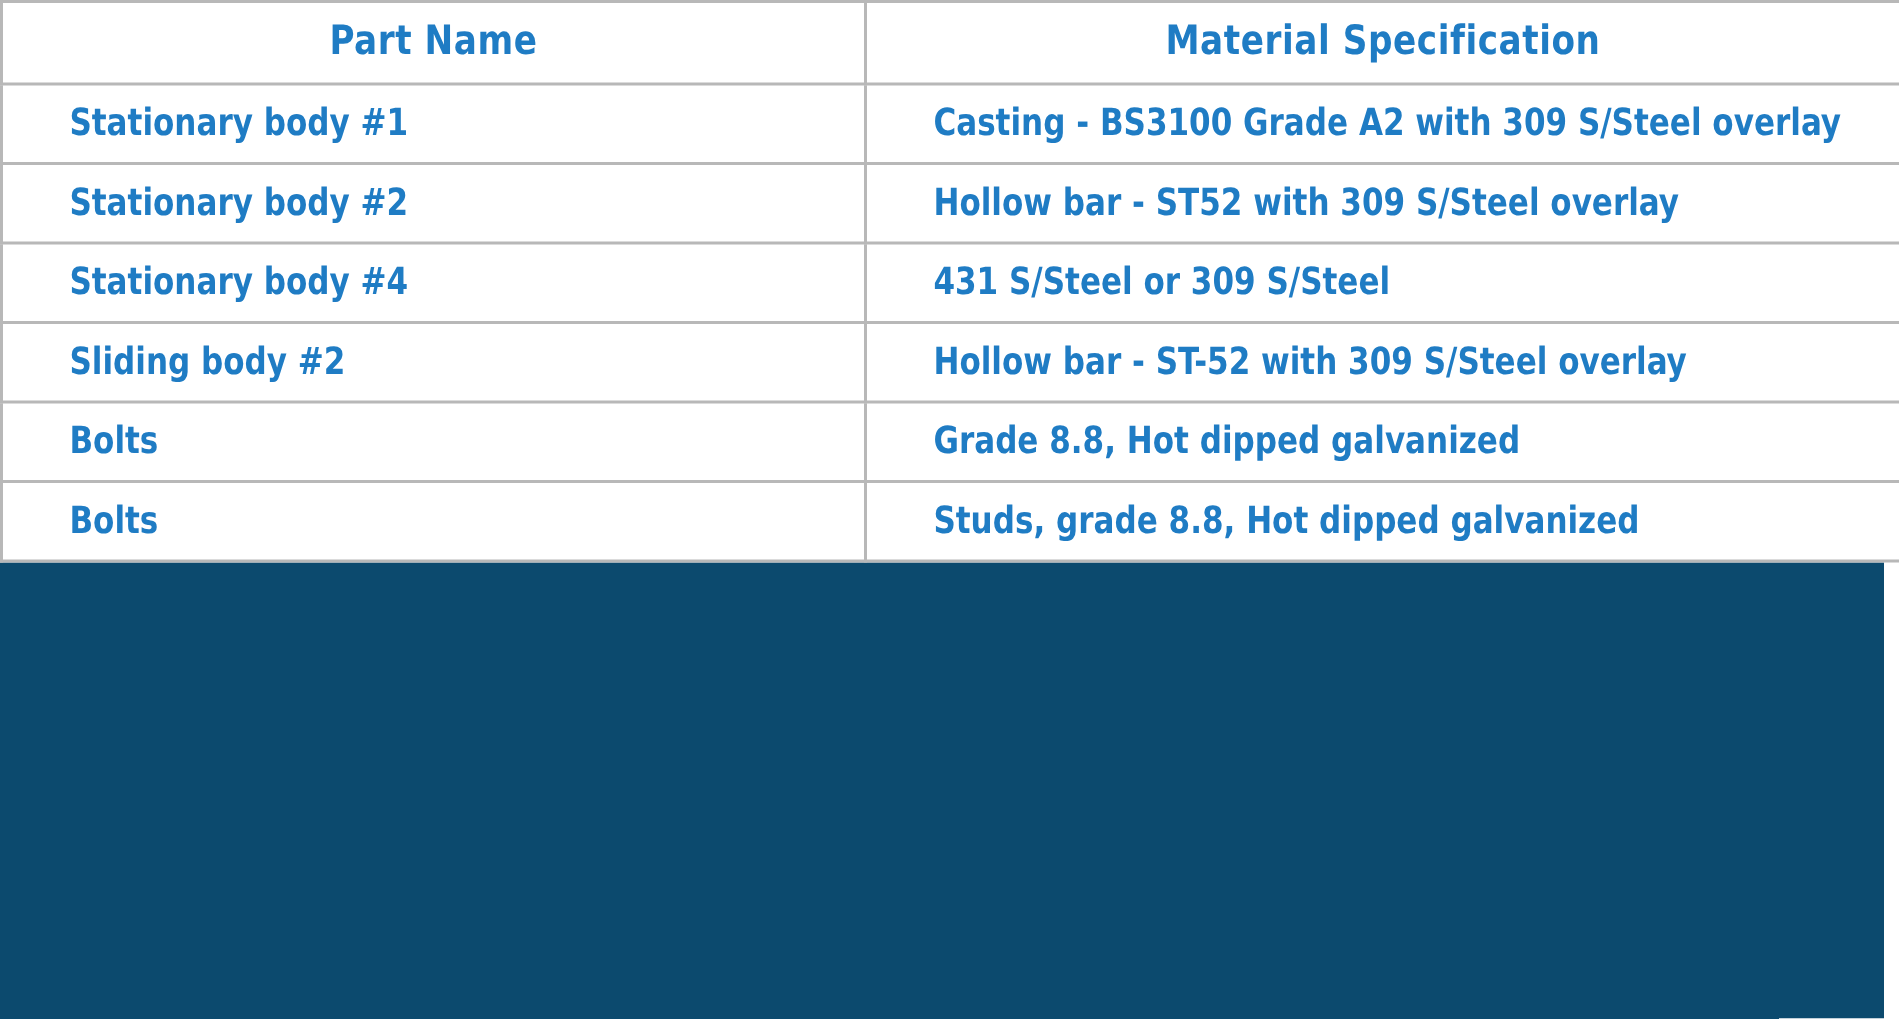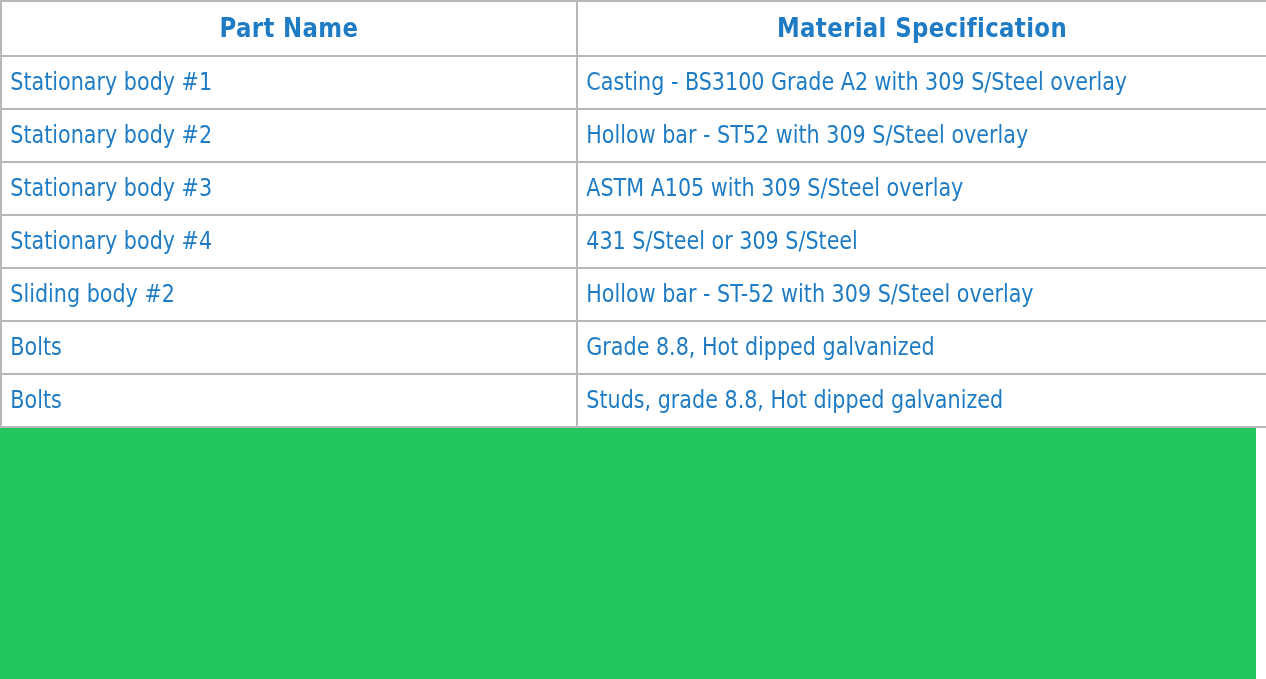--- a/index.html
+++ b/index.html
@@ -10,21 +10,21 @@
   body {
     width: 1266px;
     height: 679px;
     font-family: "DejaVu Sans Condensed", "Liberation Sans Narrow", "Liberation Sans", sans-serif;
     overflow: hidden;
   }
   .table-wrap {
     width: 1256px;
     height: 679px;
     box-sizing: border-box;
-    background: #22c55e;
+    background: #0c4a6e;
   }
   table.spec-table {
     width: 1266px;
     border-collapse: collapse;
     table-layout: fixed;
     background: #ffffff;
   }
   table.spec-table col.col-part { width: 576px; }
   table.spec-table col.col-spec { width: 690px; }
 
@@ -41,25 +41,26 @@
     font-size: 27px;
     font-weight: bold;
     letter-spacing: 0.4px;
     background: #ffffff;
     font-stretch: condensed;
   }
   table.spec-table tbody td {
     height: 51px;
     color: #1f7cc4;
     font-size: 25px;
-    font-weight: normal;
+    font-weight: bold;
     background: #ffffff;
     white-space: nowrap;
     overflow: hidden;
     font-stretch: condensed;
+    padding-left: 36px;
   }
   .cell-inner {
     padding-left: 9px;
     padding-right: 6px;
     line-height: 1.05;
     transform: scaleX(0.92);
     transform-origin: left center;
   }
   thead .cell-inner {
     padding: 0;
@@ -99,28 +100,20 @@
       <tr>
         <td>
             <div class="cell-inner">Stationary body #2</div>
           </td>
         <td>
             <div class="cell-inner">Hollow bar - ST52 with 309 S/Steel overlay</div>
           </td>
       </tr>
       <tr>
         <td>
-            <div class="cell-inner">Stationary body #3</div>
-          </td>
-        <td>
-            <div class="cell-inner">ASTM A105 with 309 S/Steel overlay</div>
-          </td>
-      </tr>
-      <tr>
-        <td>
             <div class="cell-inner">Stationary body #4</div>
           </td>
         <td>
             <div class="cell-inner">431 S/Steel or 309 S/Steel</div>
           </td>
       </tr>
       <tr>
         <td>
             <div class="cell-inner">Sliding body #2</div>
           </td>

